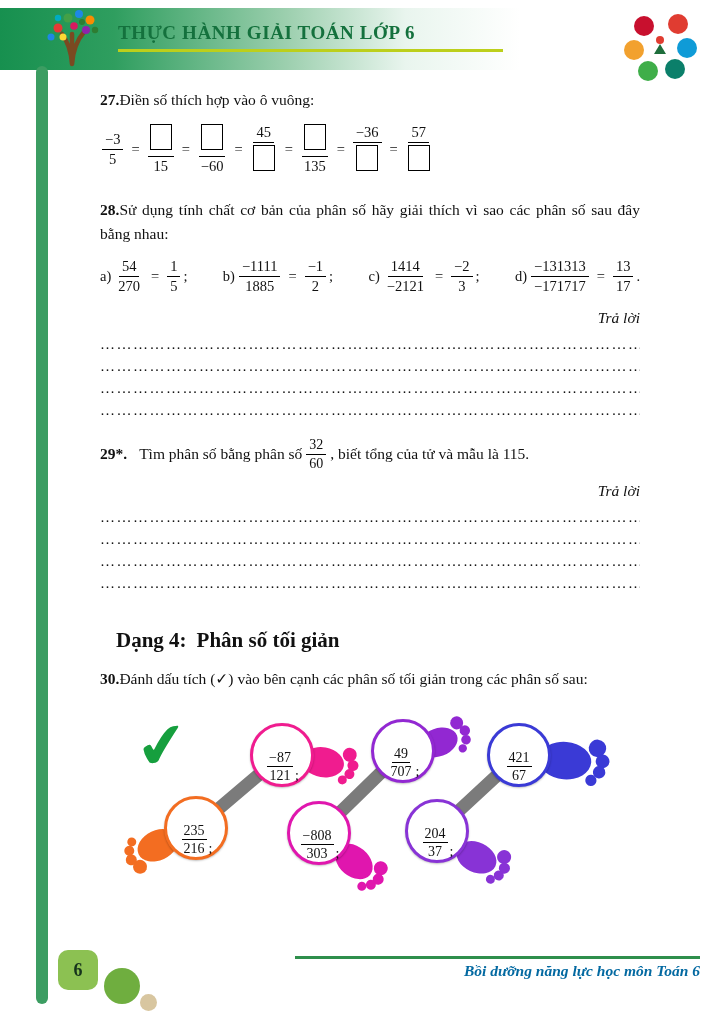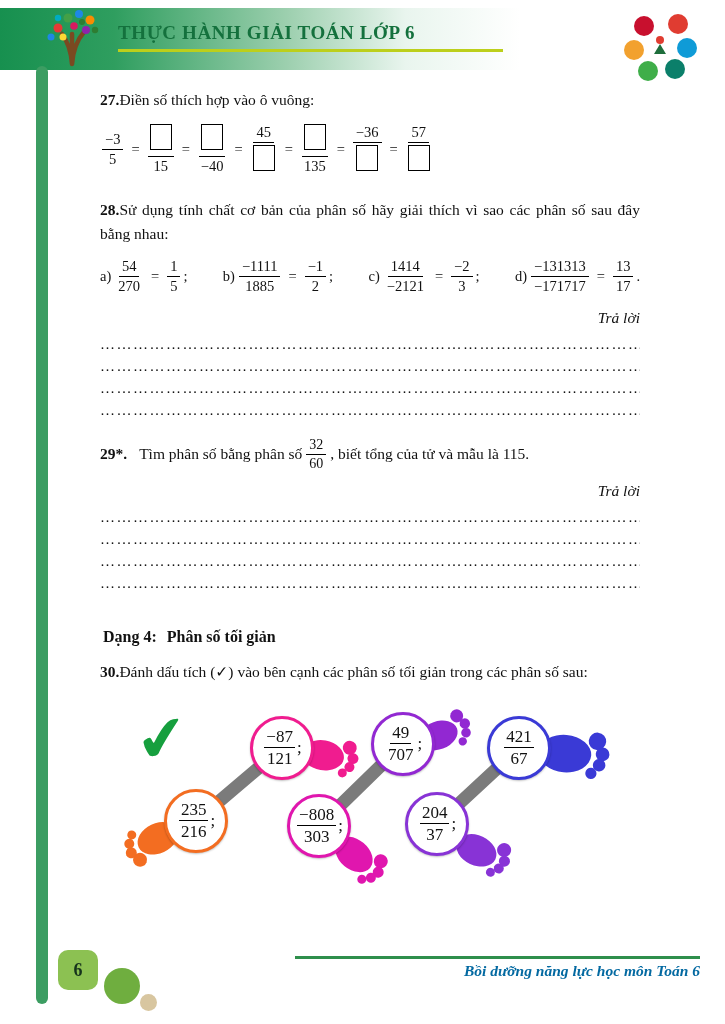--- a/index.html
+++ b/index.html
@@ -37,28 +37,28 @@
   .part .suffix{margin-left:1px;}
 
   .traloi{text-align:right;font-style:italic;font-size:15.5px;margin:4px 0 6px;}
   .dotline{width:100%;overflow:hidden;white-space:nowrap;height:22px;line-height:22px;
            font-size:15px;letter-spacing:1.5px;}
 
   .ex29line{margin:16px 0 10px;font-size:15.5px;display:flex;align-items:center;flex-wrap:wrap;}
   .ex29line b{margin-right:12px;}
   .ex29line .frac{font-size:14px;margin:0 4px;justify-content:space-between;}
 
-  .dang{margin:34px 3px 14px;font-size:16px;font-weight:bold;}
+  .dang{margin:34px 16px 14px;font-size:21px;font-weight:bold;}
   .dang .dlabel{margin-right:10px;}
 
   
   .diagram{position:relative;height:205px;margin-top:4px;}
   .diagram svg.underlay{position:absolute;left:0;top:0;z-index:1;}
   .dcirc{position:absolute;z-index:2;width:58px;height:58px;border-radius:50%;background:#fff;
-         border:3px solid #999;display:flex;align-items:center;justify-content:center;font-size:17px;
+         border:3px solid #999;display:flex;align-items:flex-end;justify-content:center;font-size:14px;
          box-shadow:0 1px 2px rgba(0,0,0,.25);}
   .dcirc .frac .num{border-bottom:1.2px solid #000;padding:0 2px;}
   .dcirc .frac .den{padding:1px 2px 0;}
   .checkmark{position:absolute;left:36px;top:6px;z-index:3;font-size:62px;font-weight:bold;
              transform:rotate(-8deg);font-family:"DejaVu Sans",sans-serif;}
 
   
   .page-badge{position:absolute;left:58px;top:950px;width:40px;height:40px;border-radius:10px;
               display:flex;align-items:center;justify-content:center;font-size:18px;font-weight:bold;color:#16331c;z-index:2;}
   .foot-circle1{position:absolute;left:104px;top:968px;width:36px;height:36px;border-radius:50%;z-index:1;}
@@ -119,21 +119,21 @@
           <span class="den">5</span>
         </span>
       <span class="eq">=</span>
       <span class="frac">
           <span class="num boxed"><span class="sqbox"></span></span>
           <span class="den">15</span>
         </span>
       <span class="eq">=</span>
       <span class="frac">
           <span class="num boxed"><span class="sqbox"></span></span>
-          <span class="den">−40</span>
+          <span class="den">−60</span>
         </span>
       <span class="eq">=</span>
       <span class="frac">
           <span class="num">45</span>
           <span class="den boxed"><span class="sqbox"></span></span>
         </span>
       <span class="eq">=</span>
       <span class="frac">
           <span class="num boxed"><span class="sqbox"></span></span>
           <span class="den">135</span>

